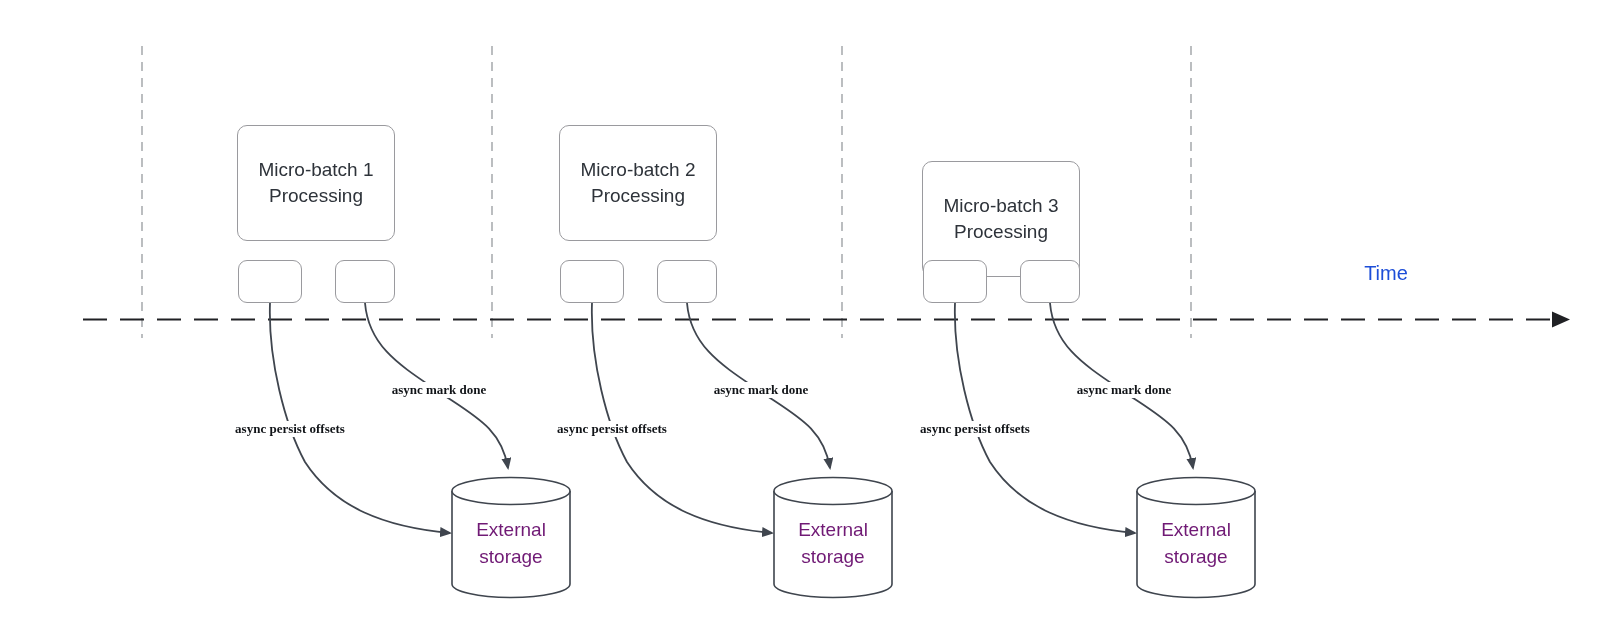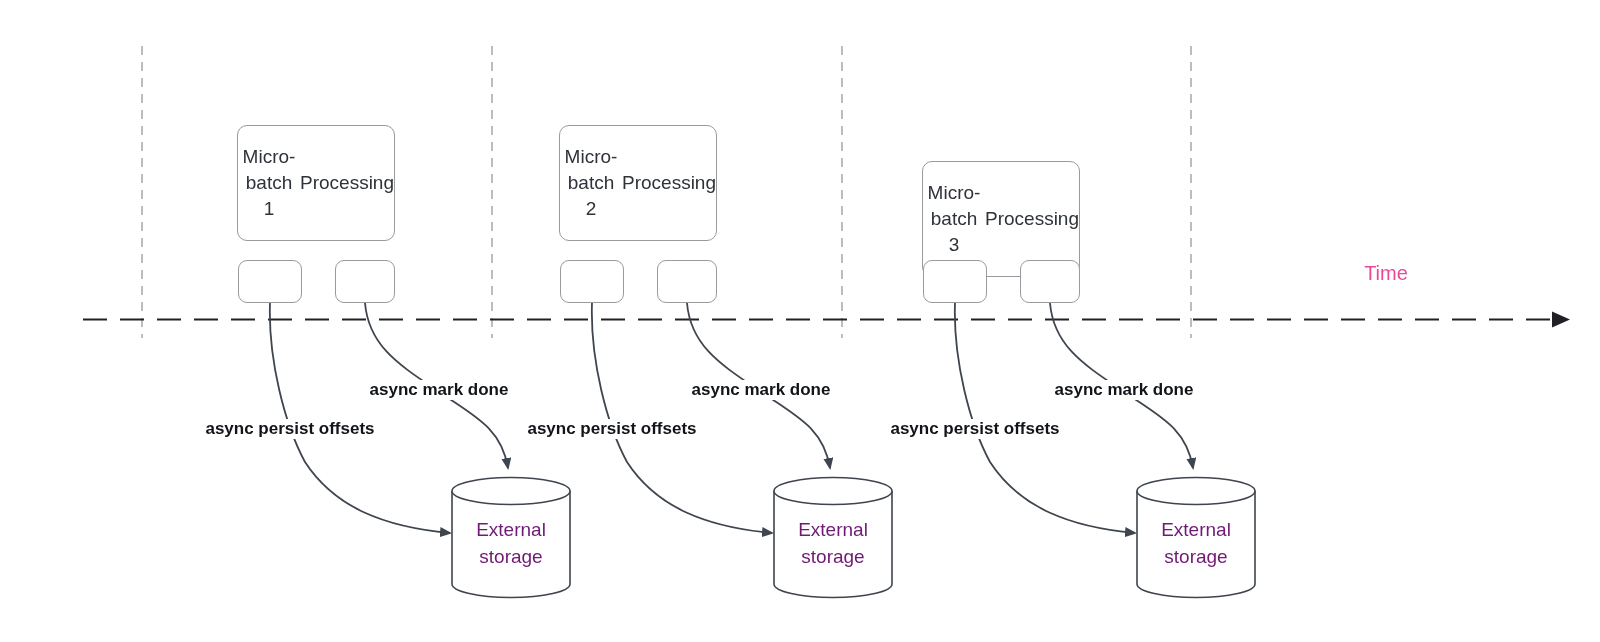--- a/index.html
+++ b/index.html
@@ -5,42 +5,42 @@
   html,body { margin:0; padding:0; background:#ffffff; }
   .stage {
     position:relative; width:1600px; height:642px; background:#ffffff;
     font-family:"Liberation Sans", sans-serif; overflow:hidden;
   }
   svg.layer { position:absolute; left:0; top:0; }
 
   .proc-box {
     position:absolute; width:158px; height:116px; box-sizing:border-box;
     border:1px solid #9a9a9e; border-radius:10px; background:#ffffff;
-    display:flex; flex-direction:row; align-items:center; justify-content:center;
+    display:flex; flex-direction:column; align-items:center; justify-content:center;
     font-size:19px; line-height:26px; color:#2e333a; text-align:center; z-index:2;
   }
   .mini-box {
     position:absolute; width:64px; height:43px; box-sizing:border-box;
     border:1px solid #9a9a9e; border-radius:9px; background:#ffffff; z-index:2;
   }
   .mini-box.b { width:60px; }
 
   .curve-label {
     position:absolute; transform:translate(-50%,-50%);
-    font-size:17px; font-weight:bold; color:#111418;
-    background:#ffffff; padding:0 3px; white-space:nowrap; z-index:3;
+    font-size:13px; font-weight:bold; color:#111418;
+    background:#ffffff; padding:0 3px; white-space:nowrap; z-index:3;font-family:Liberation Serif, serif;
   }
   .storage-label {
     position:absolute; transform:translate(-50%,-50%);
     font-size:19px; line-height:27px; color:#701a75; text-align:center;
     white-space:nowrap; z-index:3;
   }
   .time-label {
     position:absolute; transform:translate(-50%,-50%);
-    font-size:20px; color:#ec4899; white-space:nowrap; z-index:3;
+    font-size:20px; color:#1d4ed8; white-space:nowrap; z-index:3;
   }
 </style>
 </head>
 <body>
 
 <div class="stage">
 
   <svg class="layer" width="1600" height="642" viewBox="0 0 1600 642">
     <defs>
       <marker id="arr" markerUnits="userSpaceOnUse" markerWidth="13" markerHeight="11" refX="10" refY="5" orient="auto">

